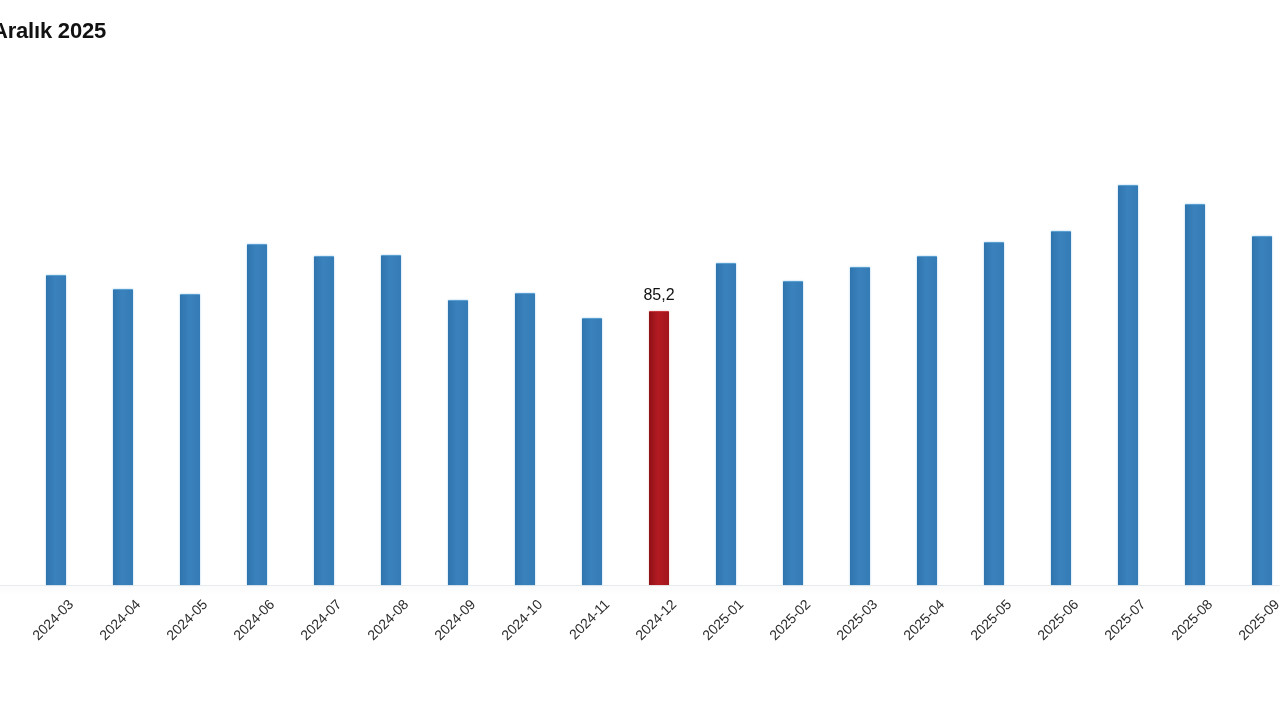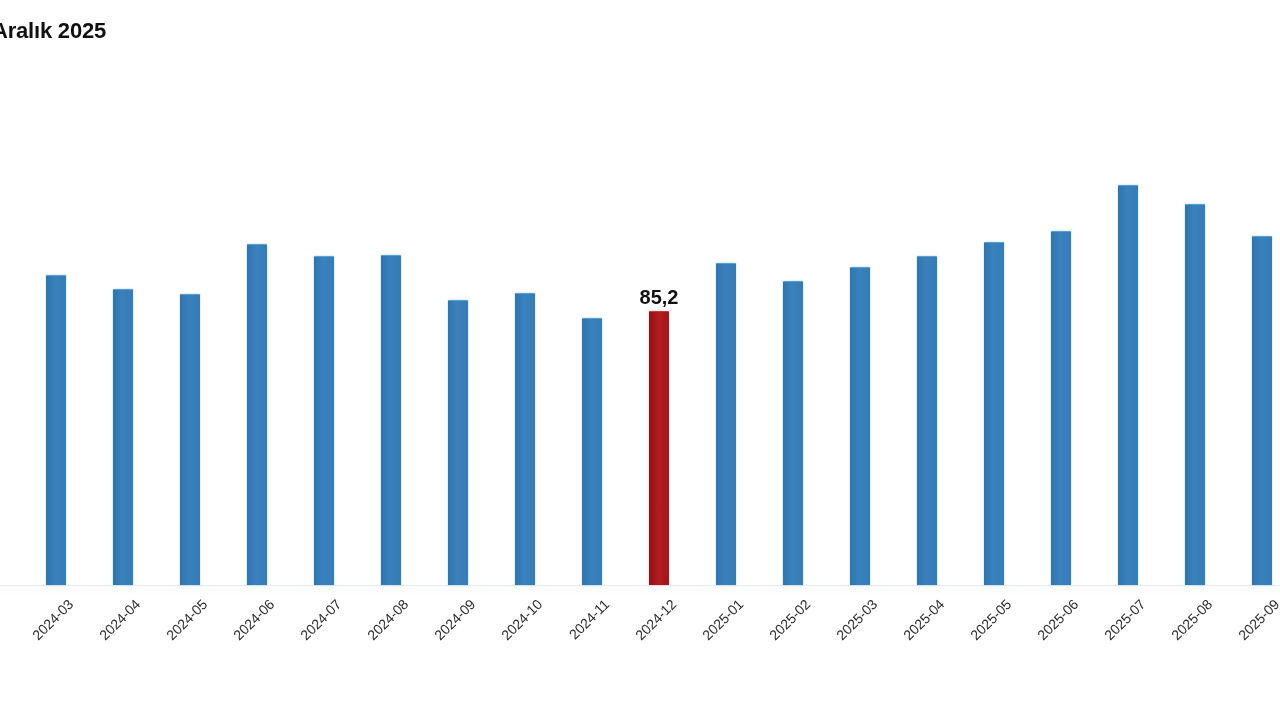--- a/index.html
+++ b/index.html
@@ -70,22 +70,22 @@
     border-top: 1px solid #5b9ed0;
   }
   .bar.red {
     background: linear-gradient(to right, #8e1116 0%, #b31b22 45%, #a3161d 100%);
     box-shadow: 0 0 2px rgba(230, 170, 170, 0.8);
     border-top: 1px solid #c43a3f;
   }
 
   .bar-value {
     position: absolute;
-    font-size: 20px;
-    font-weight: bold;
+    font-size: 16px;
+    font-weight: normal;
     color: #111111;
     white-space: nowrap;
     transform: translateX(-50%);
   }
 
   
   .xtick {
     position: absolute;
     top: 596px;
     font-size: 14px;

